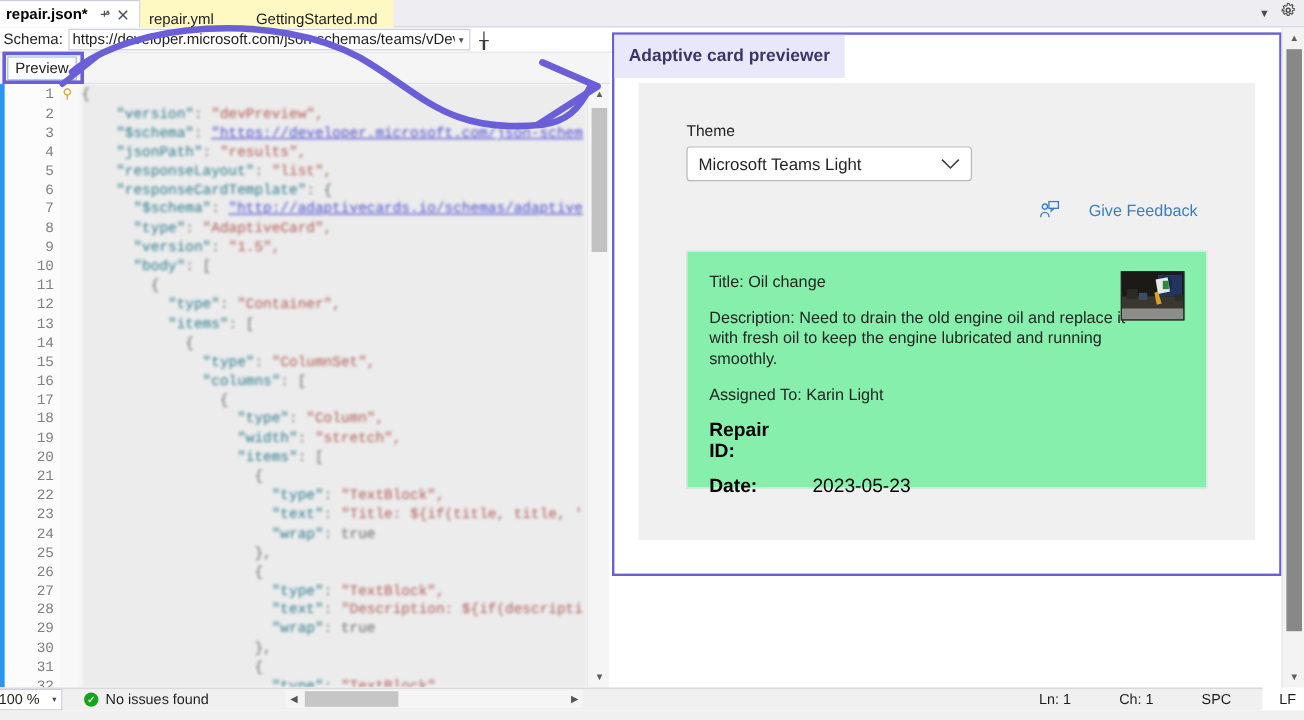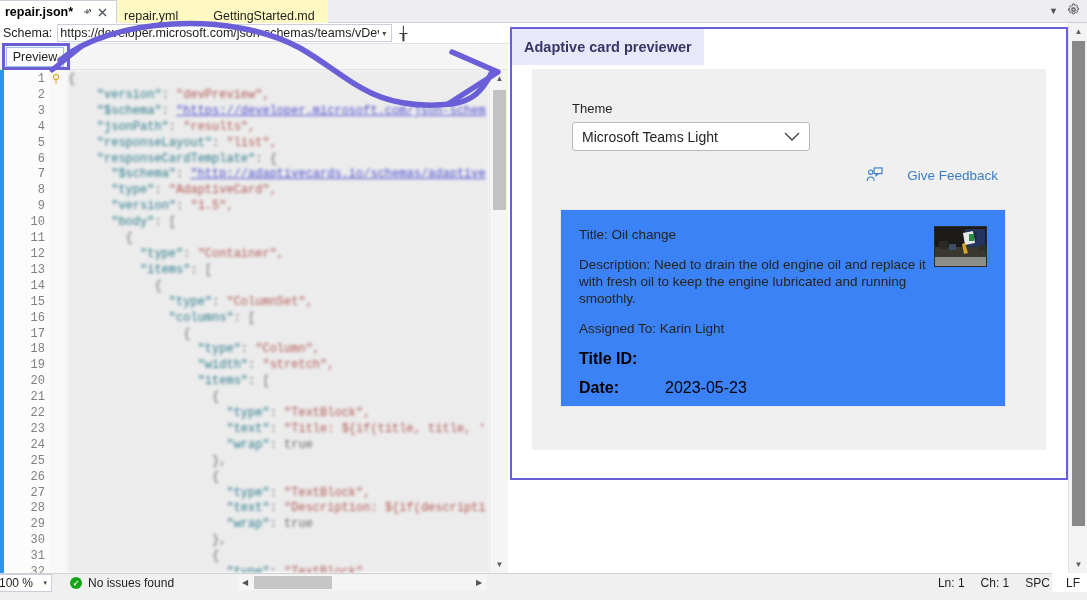--- a/index.html
+++ b/index.html
@@ -154,22 +154,22 @@
   .themeselect .val { flex: 1; }
   .themeselect .chev { color: #3f3f3f; }
   .feedback {
     position: absolute; right: 48px; top: 98px;
     display: flex; align-items: center; gap: 24px;
     color: #3b7dc4; font-size: 13.5px;
   }
   .feedback .fbicon { display: flex; align-items: center; }
 
   .adaptivecard {
-    position: absolute; left: 28px; top: 140px; right: 40px; height: 198px;
-    background: #3b82f6; border: 1px solid #e4e4e4;
+    position: absolute; left: 40px; top: 140px; right: 40px; height: 198px;
+    background: #86efac; border: 1px solid #e4e4e4;
     padding: 16px 18px;
   }
   .cardrow { font-size: 13.5px; color: #242424; line-height: 17px; }
   .cardtitle { margin-bottom: 13px; }
   .carddesc { margin-bottom: 13px; width: 368px; }
   .cardassigned { margin-bottom: 13px; }
   .cardfact { margin-bottom: 11px; display: flex; }
   .cardfact .fname { font-weight: bold; width: 72px; }
   .cardfact .fval { }
   .cardthumb {
@@ -219,21 +219,21 @@
     background: #f5f5f5; display: flex; align-items: center;
   }
   .hscroll .la, .hscroll .ra { width: 14px; text-align: center; font-size: 8px; color: #555; }
   .hscroll .htrack { flex: 1; height: 13px; position: relative; }
   .hscroll .hthumb {
     position: absolute; left: 2px; top: 0; width: 78px; height: 13px;
     background: #c6c6c6;
   }
   .statusright {
     position: absolute; right: 7px; top: 573px; height: 19px;
-    display: flex; align-items: center; gap: 16px;
+    display: flex; align-items: center; gap: 40px;
     font-size: 12px; color: #1e1e1e;
   }
   .bottomstrip {
     position: absolute; left: 0; top: 592px; width: 1087px; height: 8px;
     background: #f0f0f0;
   }
 
   
   .annot { position: absolute; left: 0; top: 0; width: 1087px; height: 600px;
            pointer-events: none; }
@@ -397,21 +397,21 @@
           </svg>
         </span>
         <span>Give Feedback</span>
       </div>
 
       <div class="adaptivecard">
         <div class="cardrow cardtitle">Title: Oil change</div>
         <div class="cardrow carddesc">Description: Need to drain the old engine oil and replace it with fresh oil to keep the engine lubricated and running smoothly.</div>
         <div class="cardrow cardassigned">Assigned To: Karin Light</div>
         <div class="cardfact">
-          <span class="fname">Title ID:</span>
+          <span class="fname">Repair ID:</span>
           <span class="fval"></span>
         </div>
         <div class="cardfact">
           <span class="fname">Date:</span>
           <span class="fval" style="padding-left:14px;">2023-05-23</span>
         </div>
         <div class="cardthumb">
           <svg width="53" height="41" viewBox="0 0 53 41">
             <rect width="53" height="41" fill="#1b1a16"></rect>
             <rect x="0" y="20" width="53" height="10" fill="#3a3730"></rect>

